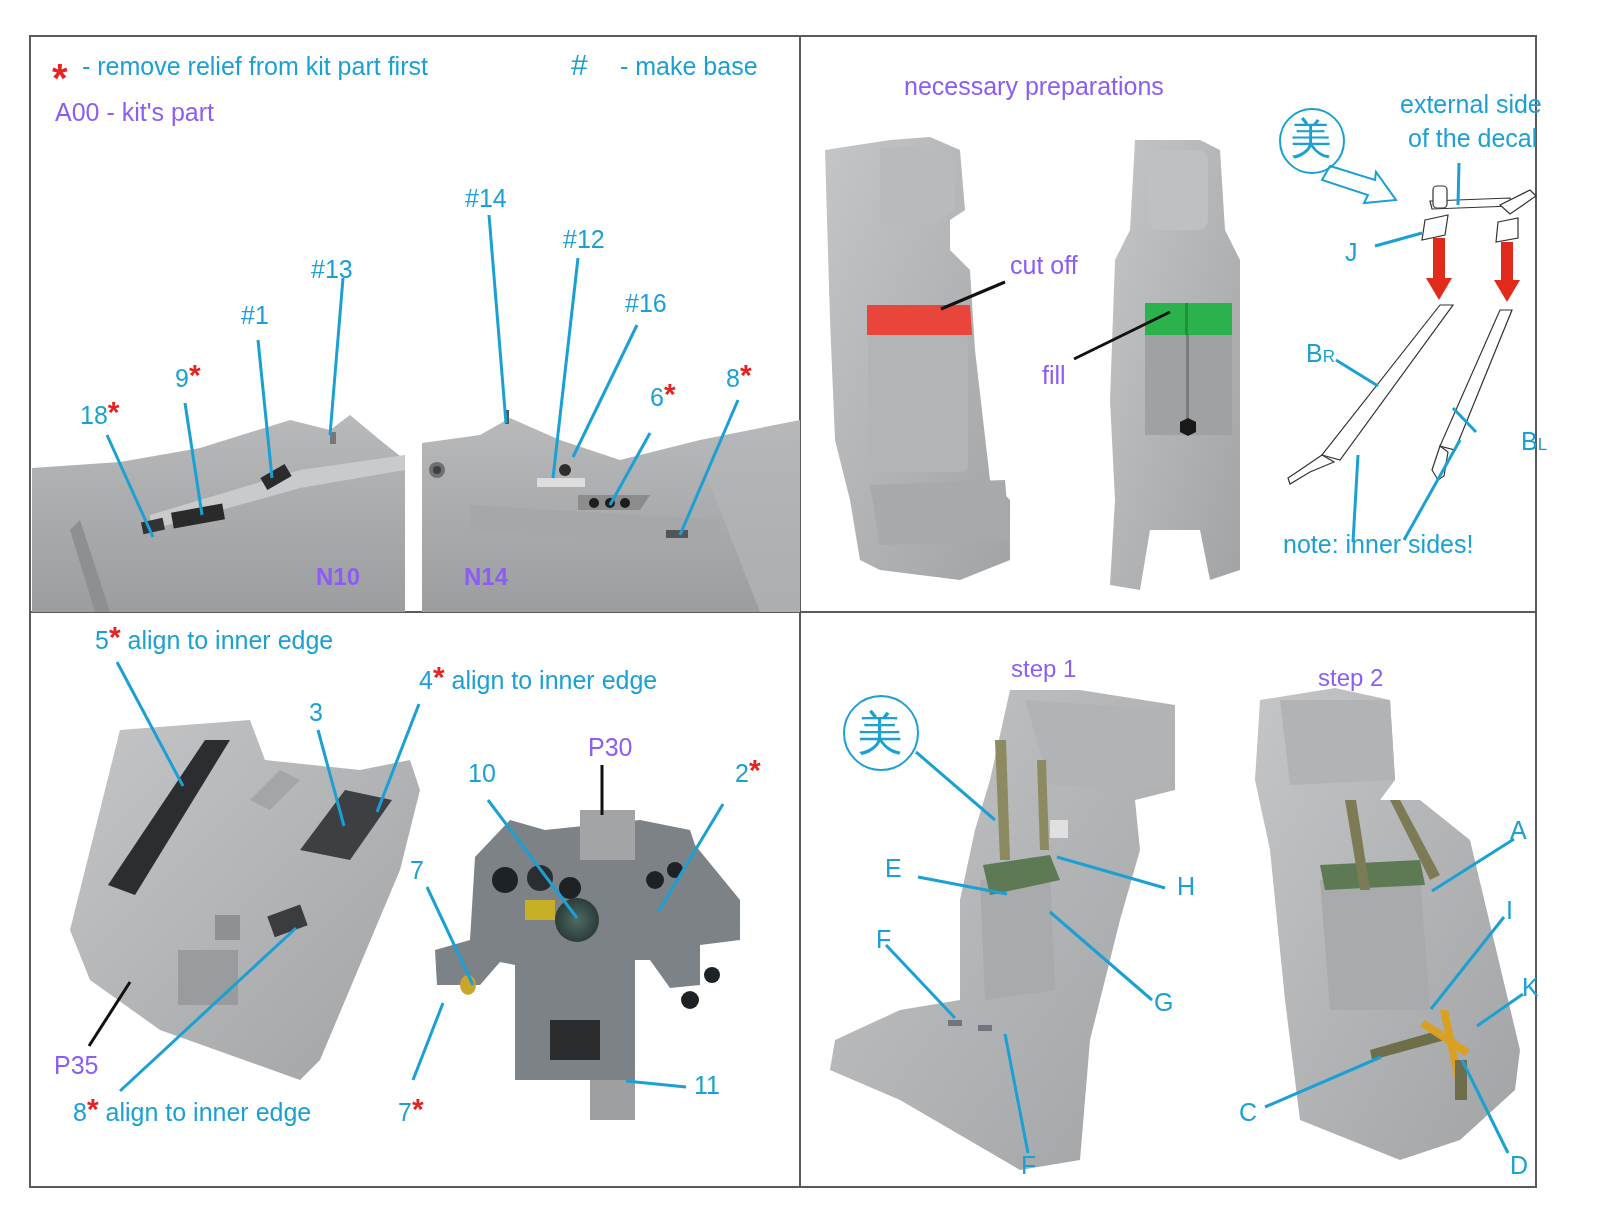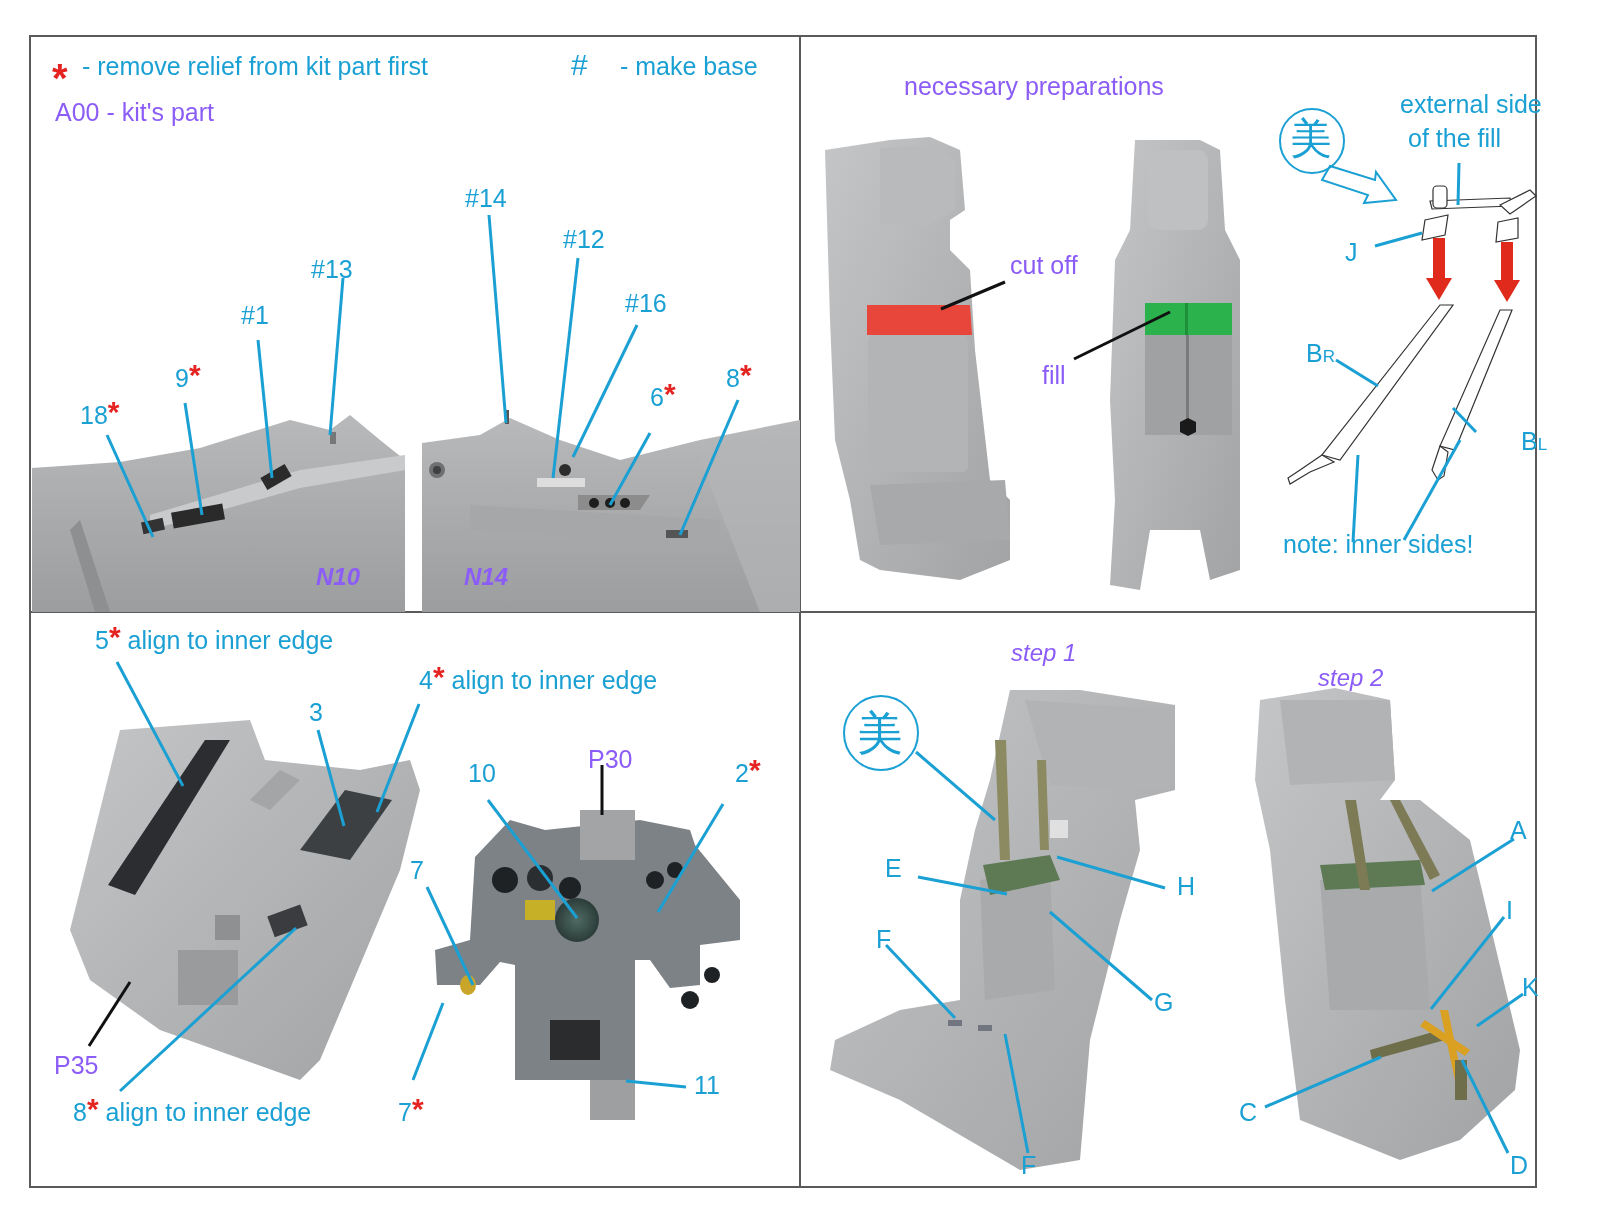--- a/index.html
+++ b/index.html
@@ -7,21 +7,21 @@
          font-family:"Liberation Sans", sans-serif; }
   .frame { position:absolute; left:29px; top:35px; width:1508px; height:1153px;
            border:2px solid #5a5a5a; box-sizing:border-box; }
   .vdiv { position:absolute; left:799px; top:35px; width:2px; height:1153px; background:#5a5a5a; }
   .hdiv { position:absolute; left:29px; top:611px; width:1508px; height:2px; background:#5a5a5a; }
   .txt { position:absolute; white-space:nowrap; line-height:1; }
   .blue { color:#1ba0d4; }
   .black { color:#8b5cf6; }
   .red { color:#e52421; }
   .f25 { font-size:25px; }
-  .f24 { font-size:24px;font-style:italic; }
+  .f24 { font-size:24px; }
   .star { color:#e52421; font-size:30px; font-weight:bold; vertical-align:top; position:relative; top:-6px; }
   .bold { font-weight:bold; }
   svg.layer { position:absolute; left:0; top:0; width:1600px; height:1223px; pointer-events:none; }
   .sub { font-size:17px; }
 </style>
 </head>
 <body>
 
 <div class="frame"></div>
 <div class="vdiv"></div>
@@ -223,39 +223,39 @@
 <span class="txt blue f25" style="left:650px;top:385px;"><span>6</span><span class="star">*</span></span>
 <span class="txt blue f25" style="left:726px;top:366px;"><span>8</span><span class="star">*</span></span>
 <span class="txt black f24 bold" style="left:316px;top:565px;">N10</span>
 <span class="txt black f24 bold" style="left:464px;top:565px;">N14</span>
 
 <span class="txt black f25" style="left:904px;top:74px;">necessary preparations</span>
 <span class="txt black f25" style="left:1010px;top:253px;">cut off</span>
 <span class="txt black f25" style="left:1042px;top:363px;">fill</span>
 <span class="txt blue" style="left:1290px;top:118px;font-size:42px;">美</span>
 <span class="txt blue f25" style="left:1400px;top:92px;">external side</span>
-<span class="txt blue f25" style="left:1408px;top:126px;">of the fill</span>
+<span class="txt blue f25" style="left:1408px;top:126px;">of the decal</span>
 <span class="txt blue f25" style="left:1345px;top:240px;">J</span>
 <span class="txt blue f25" style="left:1306px;top:341px;"><span>B</span><span class="sub">R</span></span>
 <span class="txt blue f25" style="left:1521px;top:429px;"><span>B</span><span class="sub">L</span></span>
 <span class="txt blue f25" style="left:1283px;top:532px;">note: inner sides!</span>
 
 <span class="txt blue f25" style="left:95px;top:628px;"><span>5</span><span class="star">*</span> <span>align to inner edge</span></span>
 <span class="txt blue f25" style="left:309px;top:700px;">3</span>
 <span class="txt blue f25" style="left:419px;top:668px;"><span>4</span><span class="star">*</span> <span>align to inner edge</span></span>
 <span class="txt blue f25" style="left:73px;top:1100px;"><span>8</span><span class="star">*</span> <span>align to inner edge</span></span>
 <span class="txt blue f25" style="left:468px;top:761px;">10</span>
 <span class="txt blue f25" style="left:735px;top:761px;"><span>2</span><span class="star">*</span></span>
 <span class="txt blue f25" style="left:410px;top:858px;">7</span>
 <span class="txt blue f25" style="left:398px;top:1100px;"><span>7</span><span class="star">*</span></span>
 <span class="txt blue f25" style="left:694px;top:1073px;">11</span>
 <span class="txt black f25" style="left:54px;top:1053px;text-align:right;">P35</span>
-<span class="txt black f25" style="left:588px;top:735px;margin-top:12px;">P30</span>
-
-<span class="txt black f24" style="left:1011px;top:641px;">step 1</span>
+<span class="txt black f25" style="left:588px;top:735px;">P30</span>
+
+<span class="txt black f24" style="left:1011px;top:657px;">step 1</span>
 <span class="txt black f24" style="left:1318px;top:666px;">step 2</span>
 <span class="txt blue" style="left:857px;top:710px;font-size:46px;">美</span>
 <span class="txt blue f25" style="left:885px;top:856px;">E</span>
 <span class="txt blue f25" style="left:1177px;top:874px;">H</span>
 <span class="txt blue f25" style="left:876px;top:927px;">F</span>
 <span class="txt blue f25" style="left:1154px;top:990px;">G</span>
 <span class="txt blue f25" style="left:1021px;top:1153px;">F</span>
 <span class="txt blue f25" style="left:1510px;top:818px;">A</span>
 <span class="txt blue f25" style="left:1506px;top:898px;">I</span>
 <span class="txt blue f25" style="left:1522px;top:975px;">K</span>

